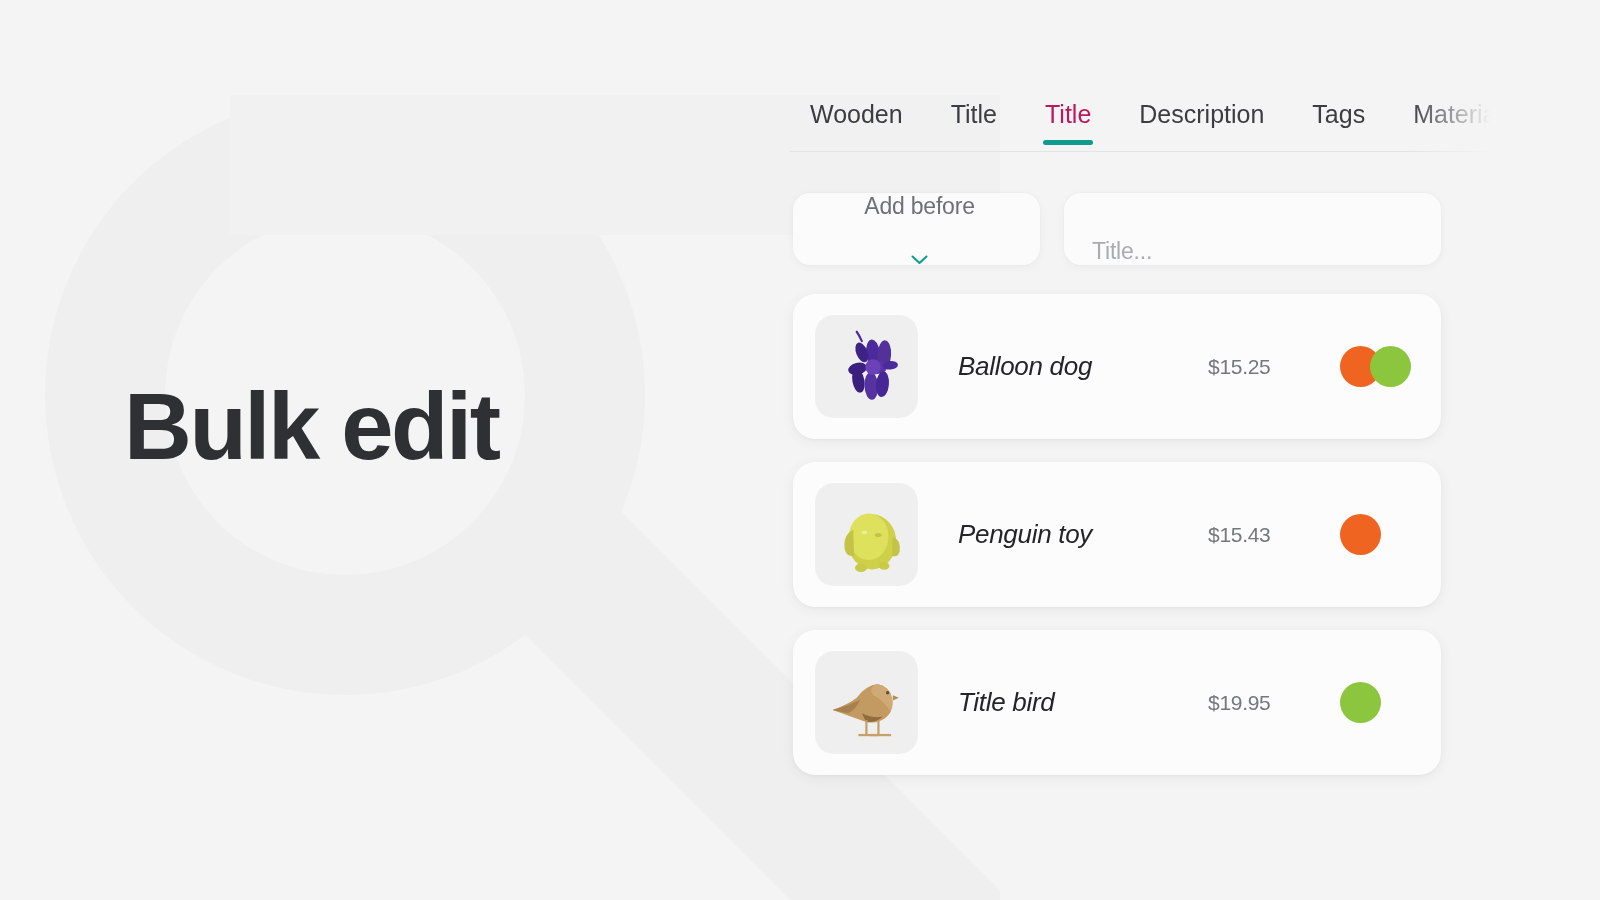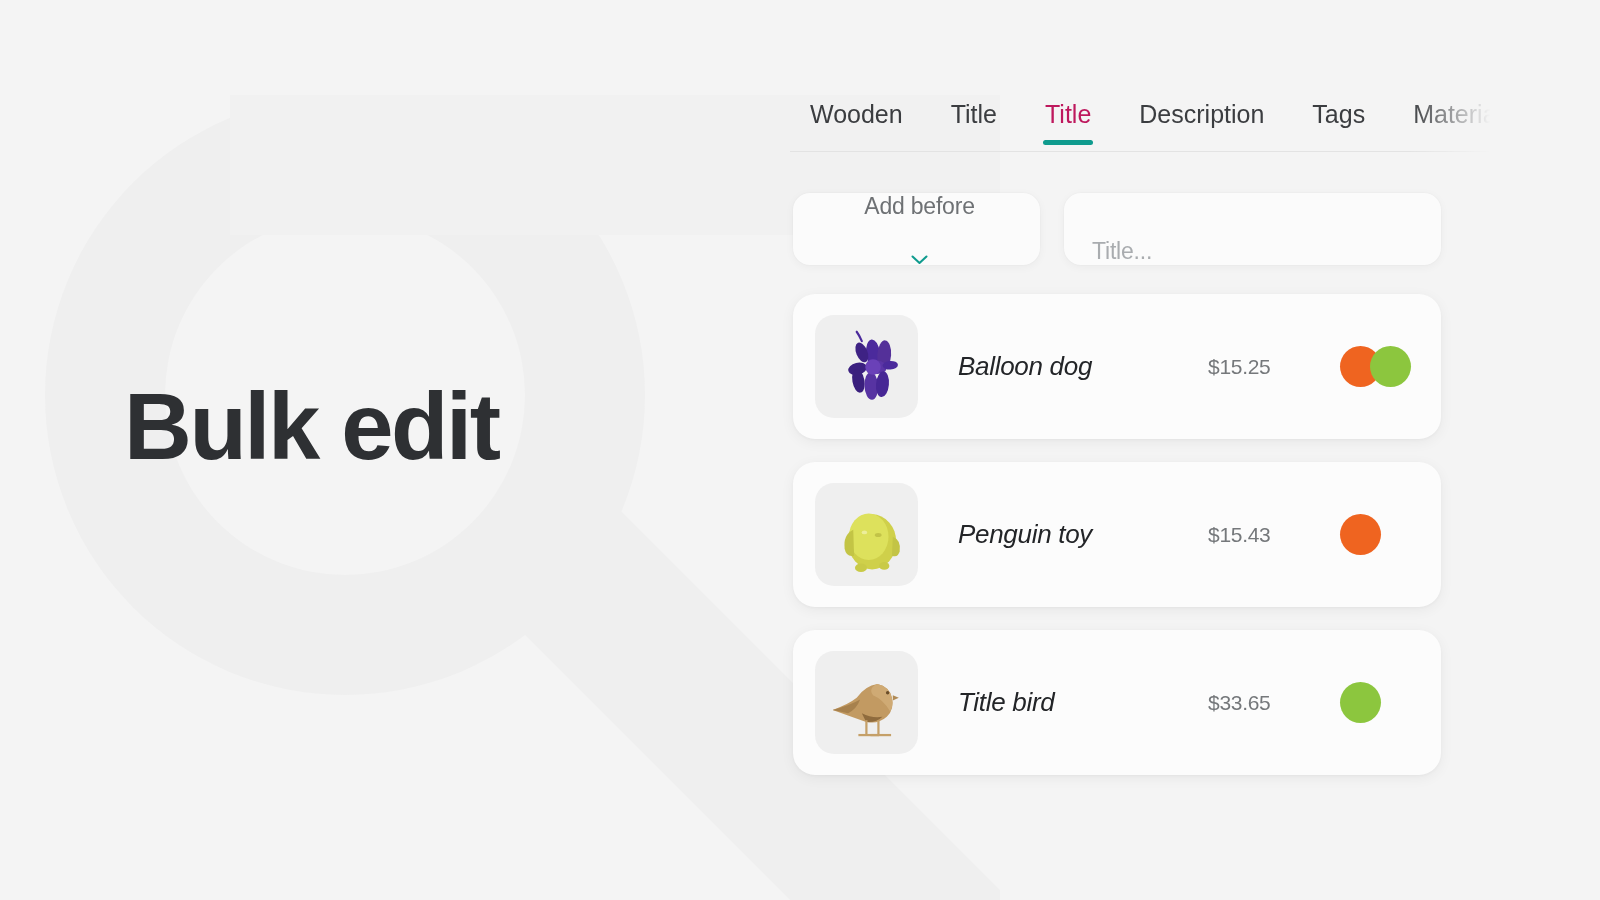--- a/index.html
+++ b/index.html
@@ -370,21 +370,21 @@
             <path d="M44 62 q12 6 24 4 q-7 7 -19 6 z" fill="#8f6b3d"></path>
             <circle cx="74" cy="38" r="2" fill="#6b4e2a"></circle>
             <path d="M80 41 l7 3 l-7 3 z" fill="#b08a55"></path>
             <rect x="48" y="70" width="2.6" height="18" fill="#c5a068"></rect>
             <rect x="62" y="70" width="2.6" height="18" fill="#c5a068"></rect>
             <rect x="40" y="86" width="24" height="2.6" fill="#c5a068"></rect>
             <rect x="54" y="86" width="24" height="2.6" fill="#c5a068"></rect>
           </svg>
         </div>
         <div class="p-name">Title bird</div>
-        <div class="p-price">$33.65</div>
+        <div class="p-price">$19.95</div>
         <div class="dots">
           <span class="dot" style="background:#8cc63e"></span>
         </div>
       </div>
 
     </div>
   </div>
 </div>
 
 </body></html>

